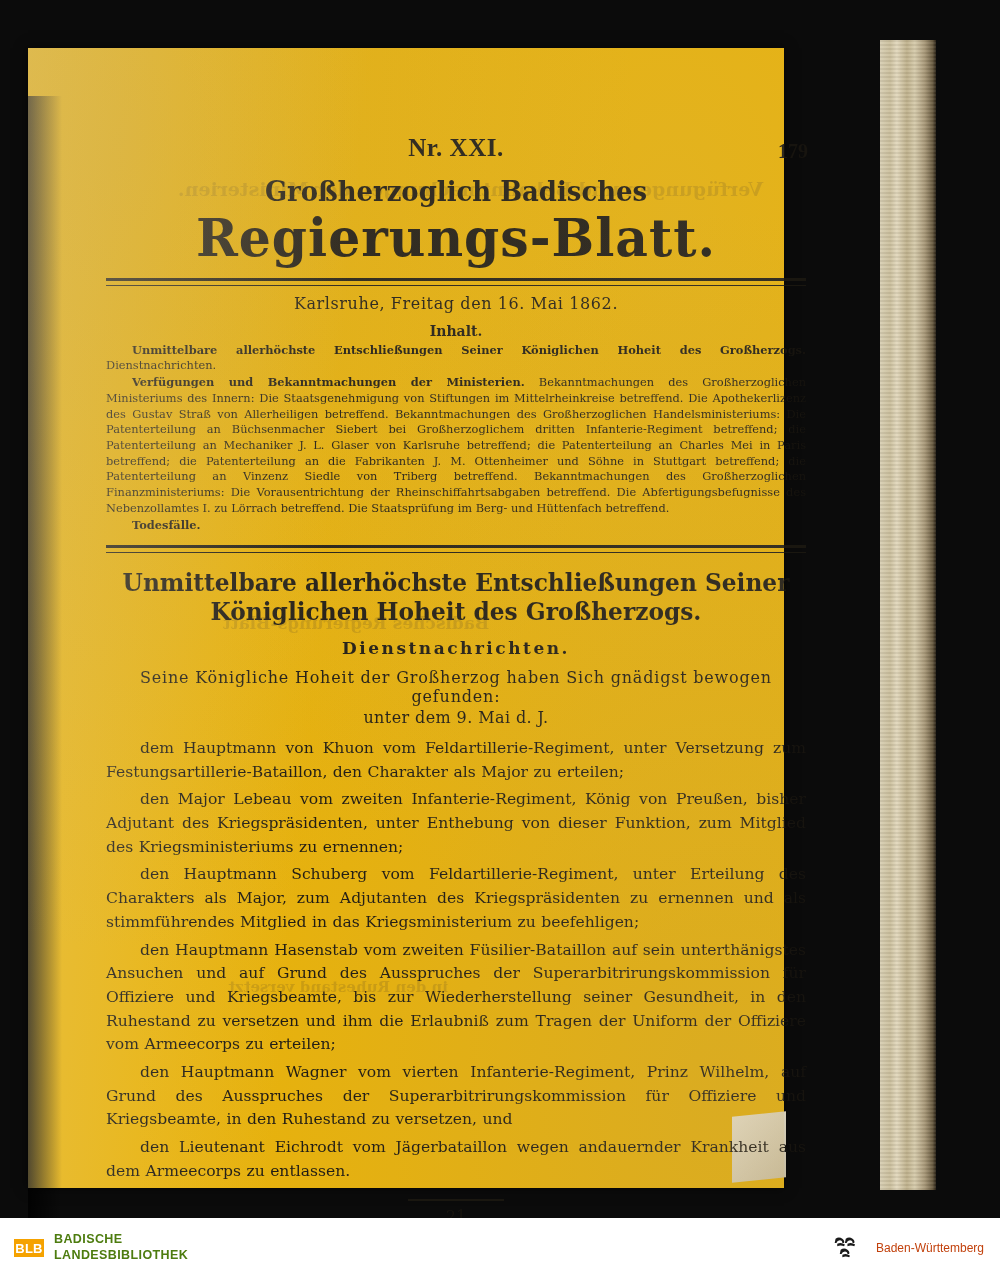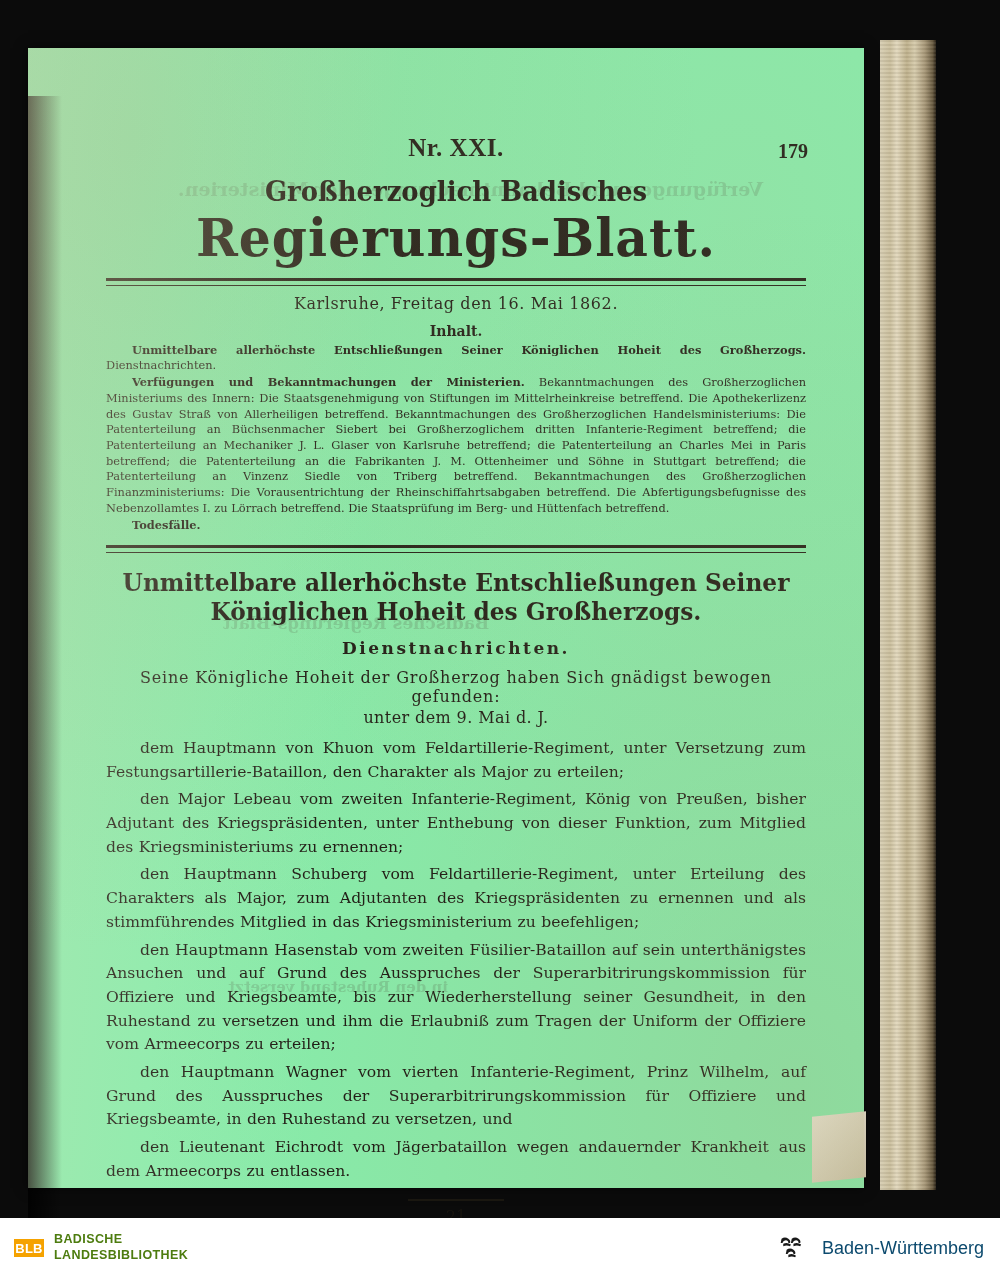--- a/index.html
+++ b/index.html
@@ -19,22 +19,22 @@
   .scan {
     position: absolute;
     left: 0; top: 0;
     width: 1000px; height: 1218px;
     background: #0b0b0b;
     overflow: hidden;
   }
   .paper {
     position: absolute;
     left: 28px; top: 48px;
-    width: 836px; height: 1140px;
-    background: #86efac;
+    width: 756px; height: 1140px;
+    background: #eab308;
     box-shadow: 0 0 12px rgba(0,0,0,0.6);
   }
   
   .paper::after {
     content: "";
     position: absolute;
     inset: 0;
     background:
       radial-gradient(ellipse at 12% 8%, rgba(180,160,120,0.22), rgba(255,255,255,0) 55%),
       radial-gradient(ellipse at 92% 92%, rgba(170,150,110,0.25), rgba(255,255,255,0) 60%),
@@ -255,22 +255,22 @@
     display: flex;
     align-items: center;
     gap: 9px;
   }
   .bw-crest {
     width: 34px; height: 26px;
     display: block;
   }
   .bw-text {
     font-family: "Liberation Sans", sans-serif;
-    font-size: 18px;
-    color: #0c4a6e;
+    font-size: 12px;
+    color: #c2410c;
   }
 </style>
 </head>
 <body>
 
 <div class="scan">
 
   <div class="bookedge"></div>
 
   <div class="paper">

